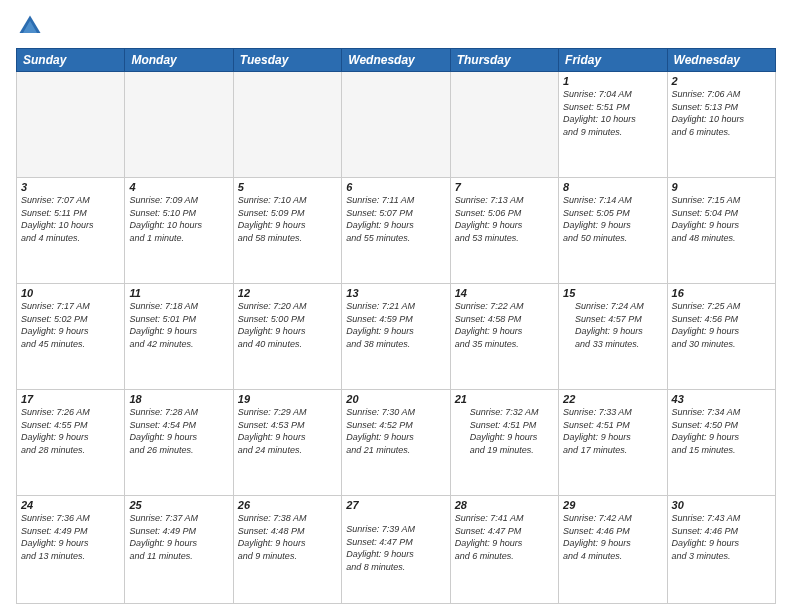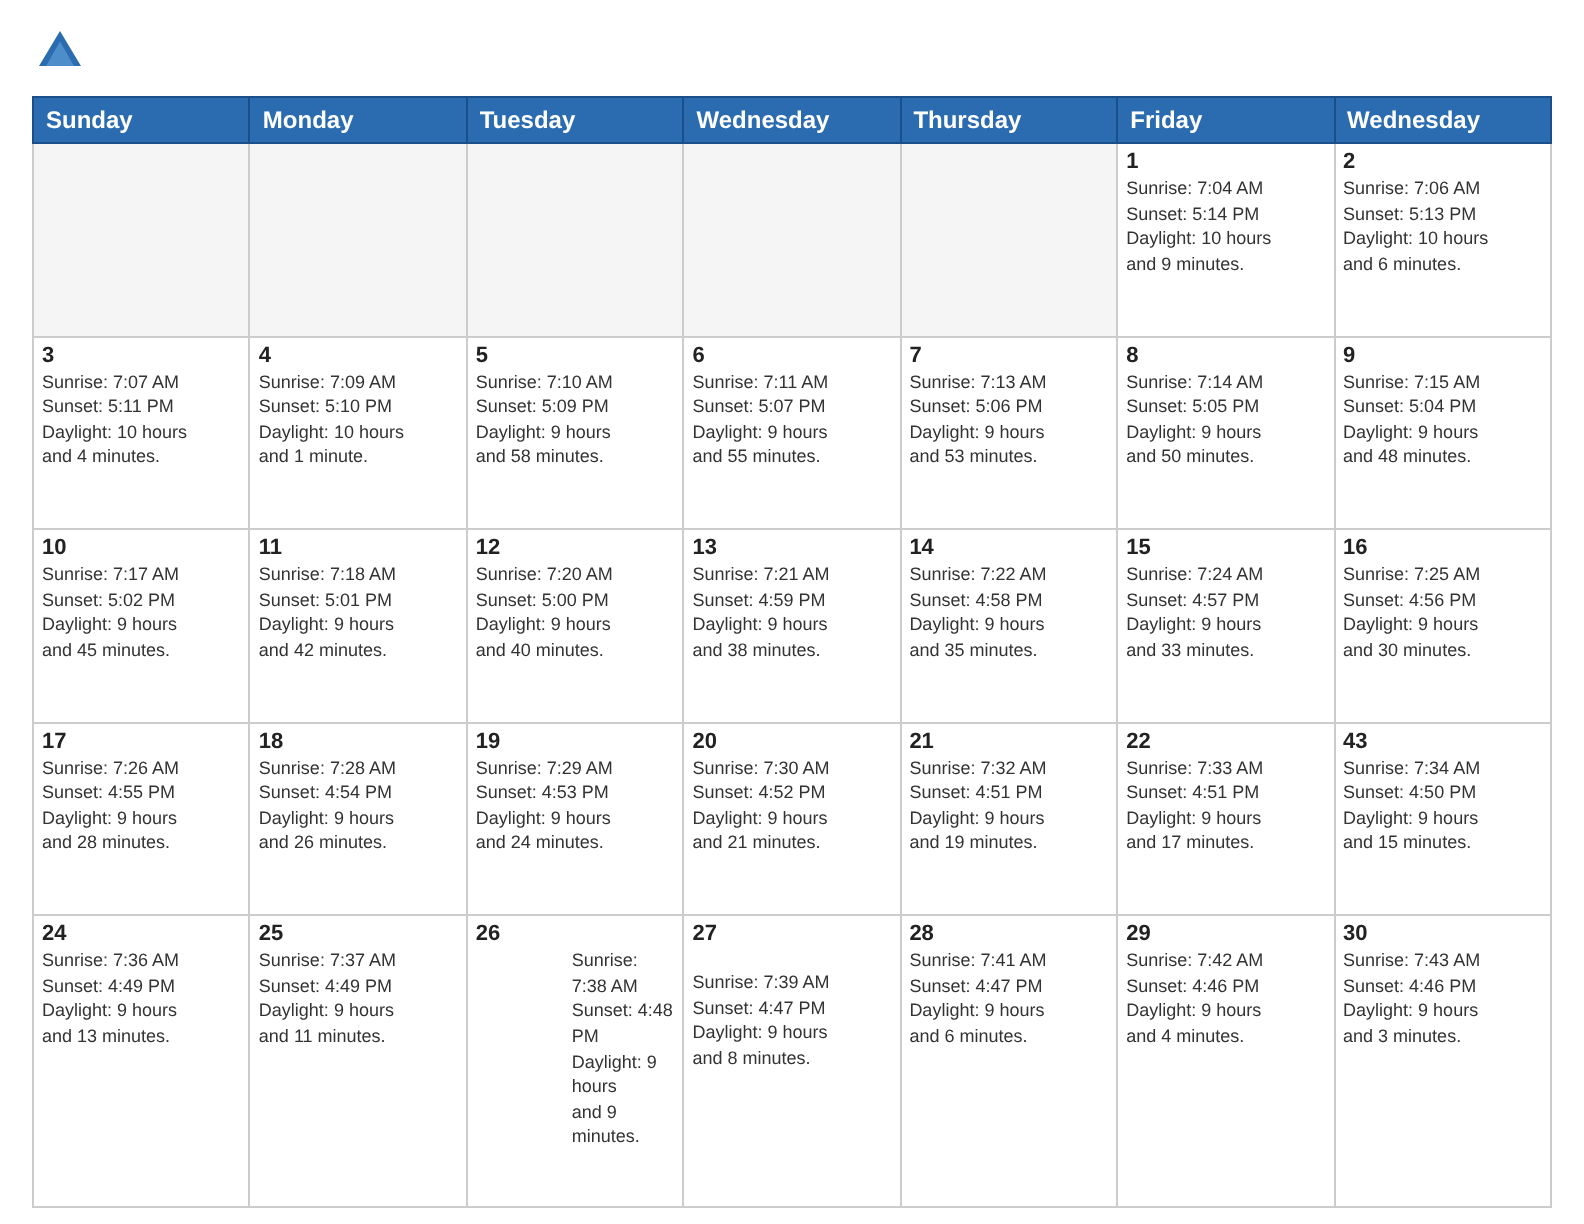--- a/index.html
+++ b/index.html
@@ -9,20 +9,21 @@
       width: 792px;
       height: 612px;
       overflow: hidden;
     }
     .page {
       width: 792px;
       height: 612px;
       padding: 12px 16px 8px 16px;
       display: flex;
       flex-direction: column;
+      font-style: italic;
     }
     .header {
       display: flex;
       justify-content: space-between;
       align-items: flex-start;
       margin-bottom: 8px;
     }
     .logo {
       display: flex;
       align-items: center;
@@ -136,21 +137,21 @@
     <tbody id="calendar-body">
     <tr>
           <td class="empty"></td>
           <td class="empty"></td>
           <td class="empty"></td>
           <td class="empty"></td>
           <td class="empty"></td>
           <td>
             <span class="day-num">1</span>
             <div class="day-info" style="white-space: pre-line;">Sunrise: 7:04 AM
-Sunset: 5:14 PM
+Sunset: 5:51 PM
 Daylight: 10 hours
 and 9 minutes.</div>
           </td>
           <td>
             <span class="day-num">2</span>
             <div class="day-info" style="white-space: pre-line;">Sunrise: 7:06 AM
 Sunset: 5:13 PM
 Daylight: 10 hours
 and 6 minutes.</div>
           </td>
@@ -237,21 +238,21 @@
           </td>
           <td>
             <span class="day-num">14</span>
             <div class="day-info" style="white-space: pre-line;">Sunrise: 7:22 AM
 Sunset: 4:58 PM
 Daylight: 9 hours
 and 35 minutes.</div>
           </td>
           <td>
             <span class="day-num">15</span>
-            <div class="day-info" style="white-space: pre-line;">Sunrise: 7:24 AM
+            <div class="day-info" style="white-space: pre-line; margin-left: 12px;">Sunrise: 7:24 AM
 Sunset: 4:57 PM
 Daylight: 9 hours
 and 33 minutes.</div>
           </td>
           <td>
             <span class="day-num">16</span>
             <div class="day-info" style="white-space: pre-line;">Sunrise: 7:25 AM
 Sunset: 4:56 PM
 Daylight: 9 hours
 and 30 minutes.</div>
@@ -281,21 +282,21 @@
           </td>
           <td>
             <span class="day-num">20</span>
             <div class="day-info" style="white-space: pre-line;">Sunrise: 7:30 AM
 Sunset: 4:52 PM
 Daylight: 9 hours
 and 21 minutes.</div>
           </td>
           <td>
             <span class="day-num">21</span>
-            <div class="day-info" style="white-space: pre-line;">Sunrise: 7:32 AM
+            <div class="day-info" style="white-space: pre-line; margin-left: 15px;">Sunrise: 7:32 AM
 Sunset: 4:51 PM
 Daylight: 9 hours
 and 19 minutes.</div>
           </td>
           <td>
             <span class="day-num">22</span>
             <div class="day-info" style="white-space: pre-line;">Sunrise: 7:33 AM
 Sunset: 4:51 PM
 Daylight: 9 hours
 and 17 minutes.</div>
@@ -318,21 +319,21 @@
           </td>
           <td>
             <span class="day-num">25</span>
             <div class="day-info" style="white-space: pre-line;">Sunrise: 7:37 AM
 Sunset: 4:49 PM
 Daylight: 9 hours
 and 11 minutes.</div>
           </td>
           <td>
             <span class="day-num">26</span>
-            <div class="day-info" style="white-space: pre-line; margin-left: 48px;">Sunrise: 7:38 AM
+            <div class="day-info" style="white-space: pre-line;">Sunrise: 7:38 AM
 Sunset: 4:48 PM
 Daylight: 9 hours
 and 9 minutes.</div>
           </td>
           <td>
             <span class="day-num">27</span>
             <div class="day-info" style="white-space: pre-line; margin-top: 12px;">Sunrise: 7:39 AM
 Sunset: 4:47 PM
 Daylight: 9 hours
 and 8 minutes.</div>

